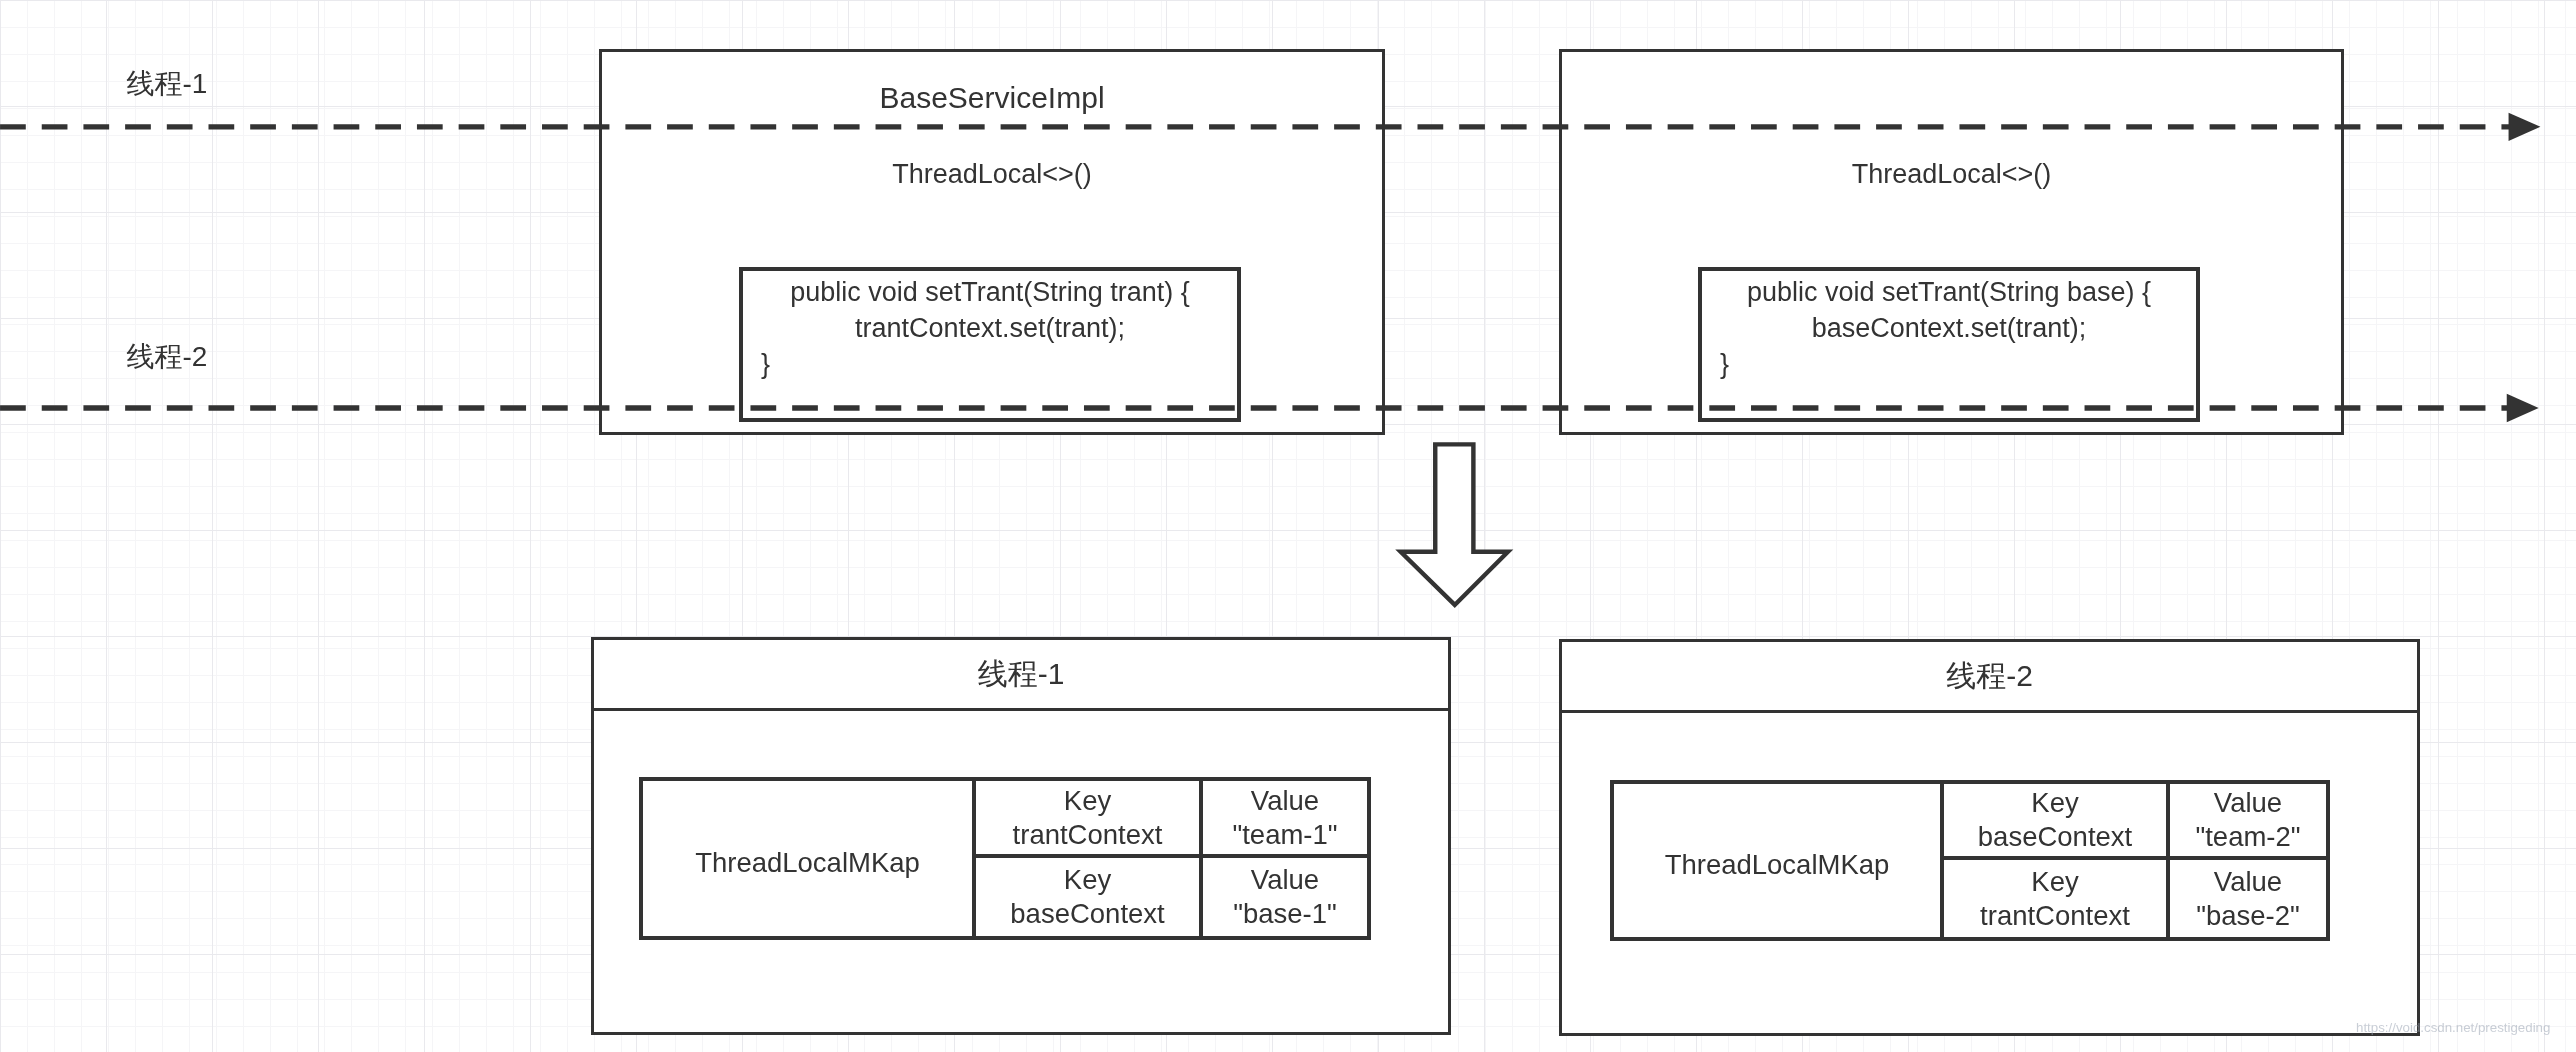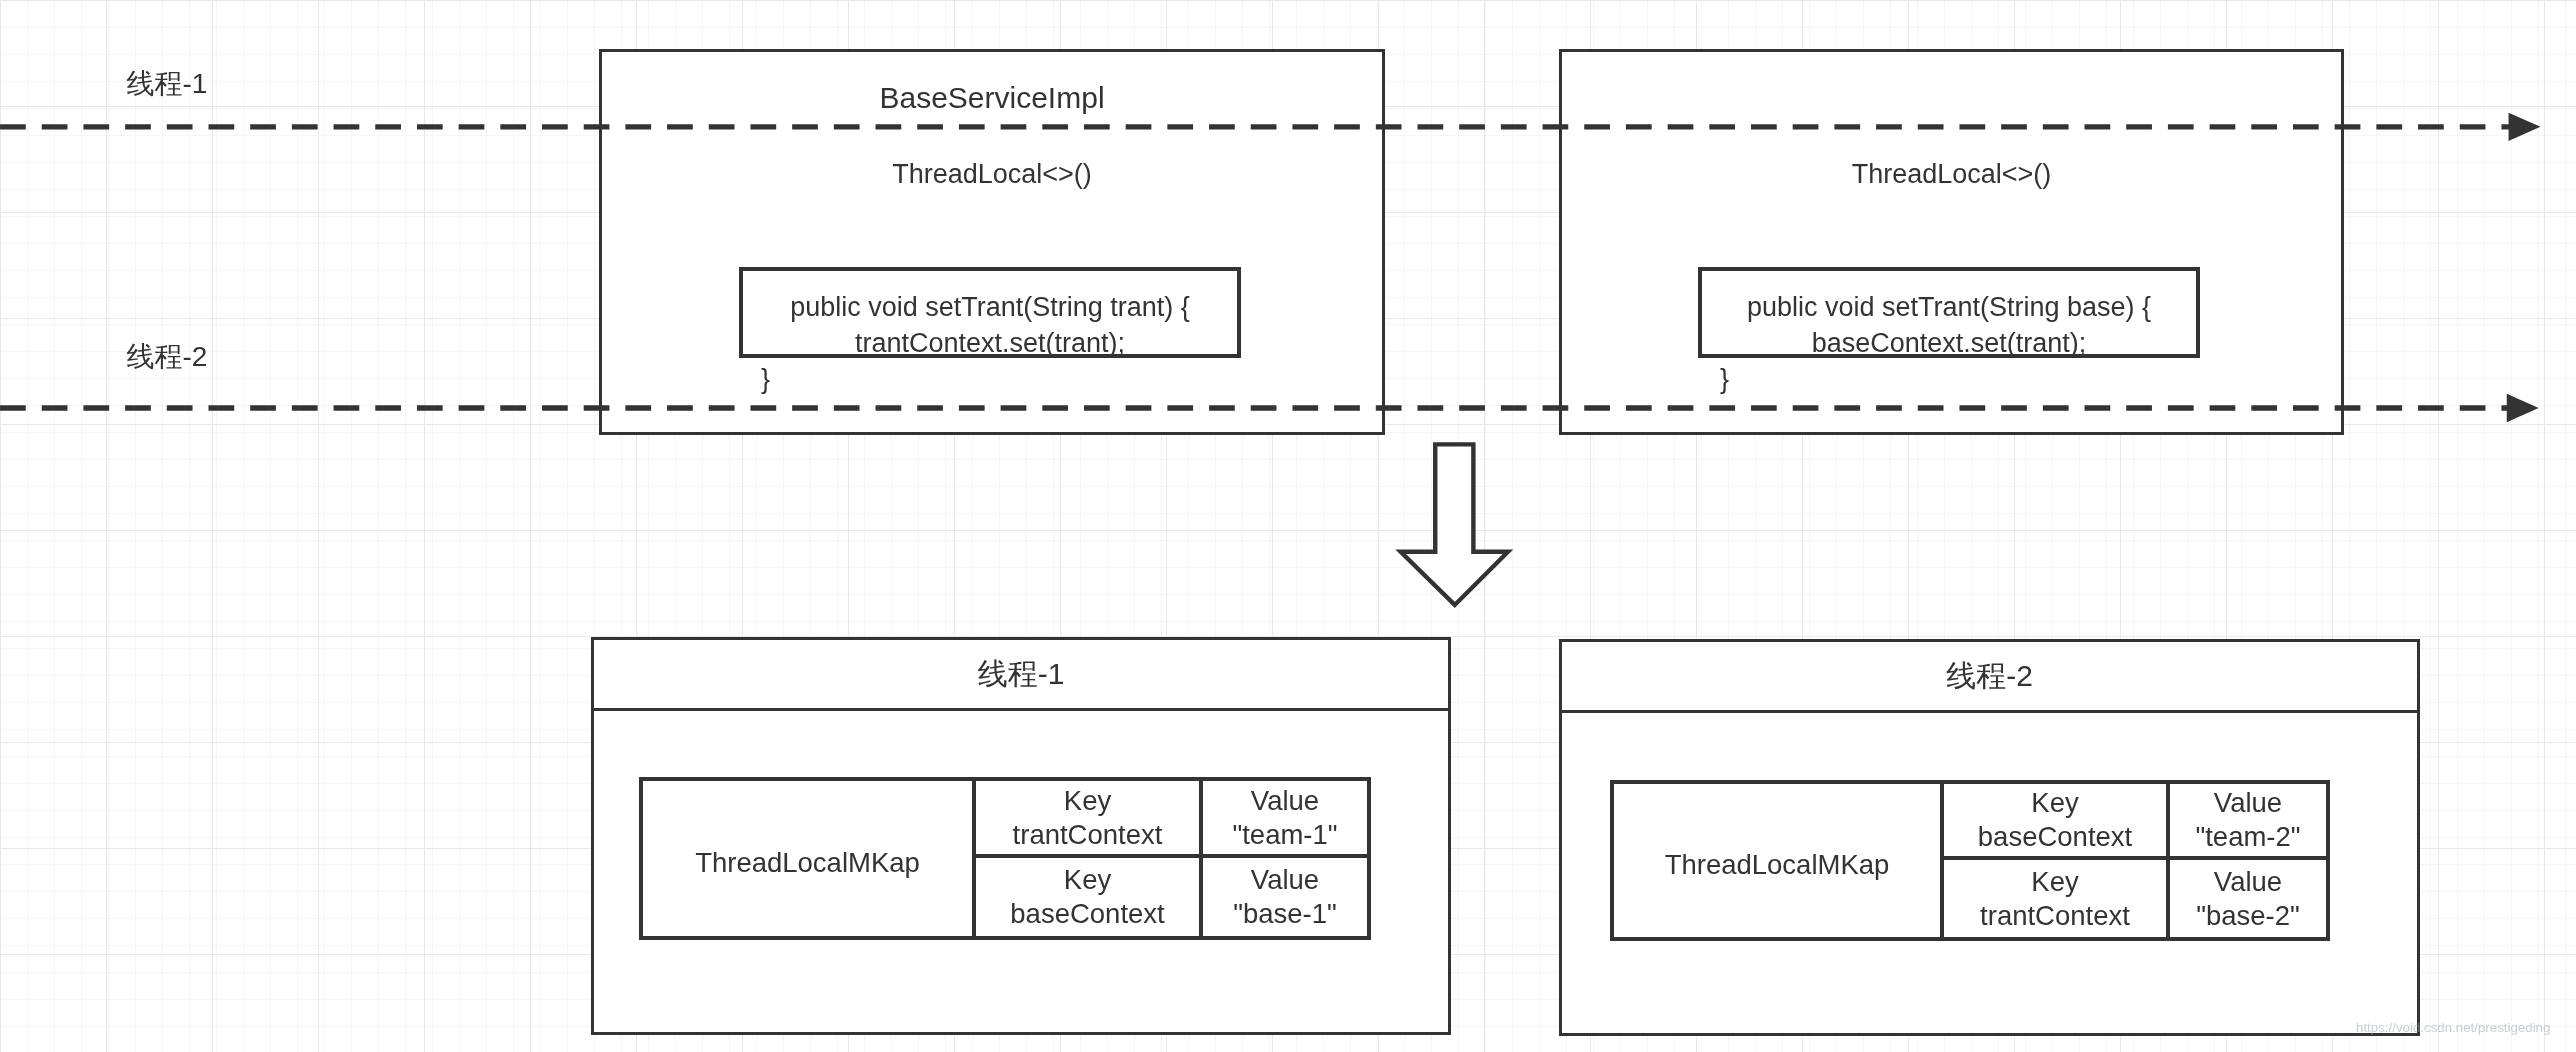--- a/index.html
+++ b/index.html
@@ -28,23 +28,23 @@
   }
   .tbox-title{
     position:absolute;top:28px;left:0;right:0;text-align:center;
     font-size:30px;line-height:35px;
   }
   .tbox-field{
     position:absolute;top:105px;left:0;right:0;text-align:center;
     font-size:27px;line-height:34px;
   }
   .code-box{
-    position:absolute;left:137px;top:215px;width:502px;height:91px;
+    position:absolute;left:137px;top:215px;width:502px;height:155px;
     border:4.4px solid #333333;box-sizing:border-box;background:#ffffff;
-    font-size:27px;line-height:36px;padding-top:18px;
+    font-size:27px;line-height:36px;padding-top:3px;
   }
   .code-line.c{text-align:center;}
   .code-line.l{text-align:left;padding-left:18px;}
   
   .bbox{
     position:absolute;background:#ffffff;border:3.5px solid #333333;
     box-sizing:border-box;z-index:1;
   }
   .bbox-title{
     height:68px;border-bottom:3.5px solid #333333;

